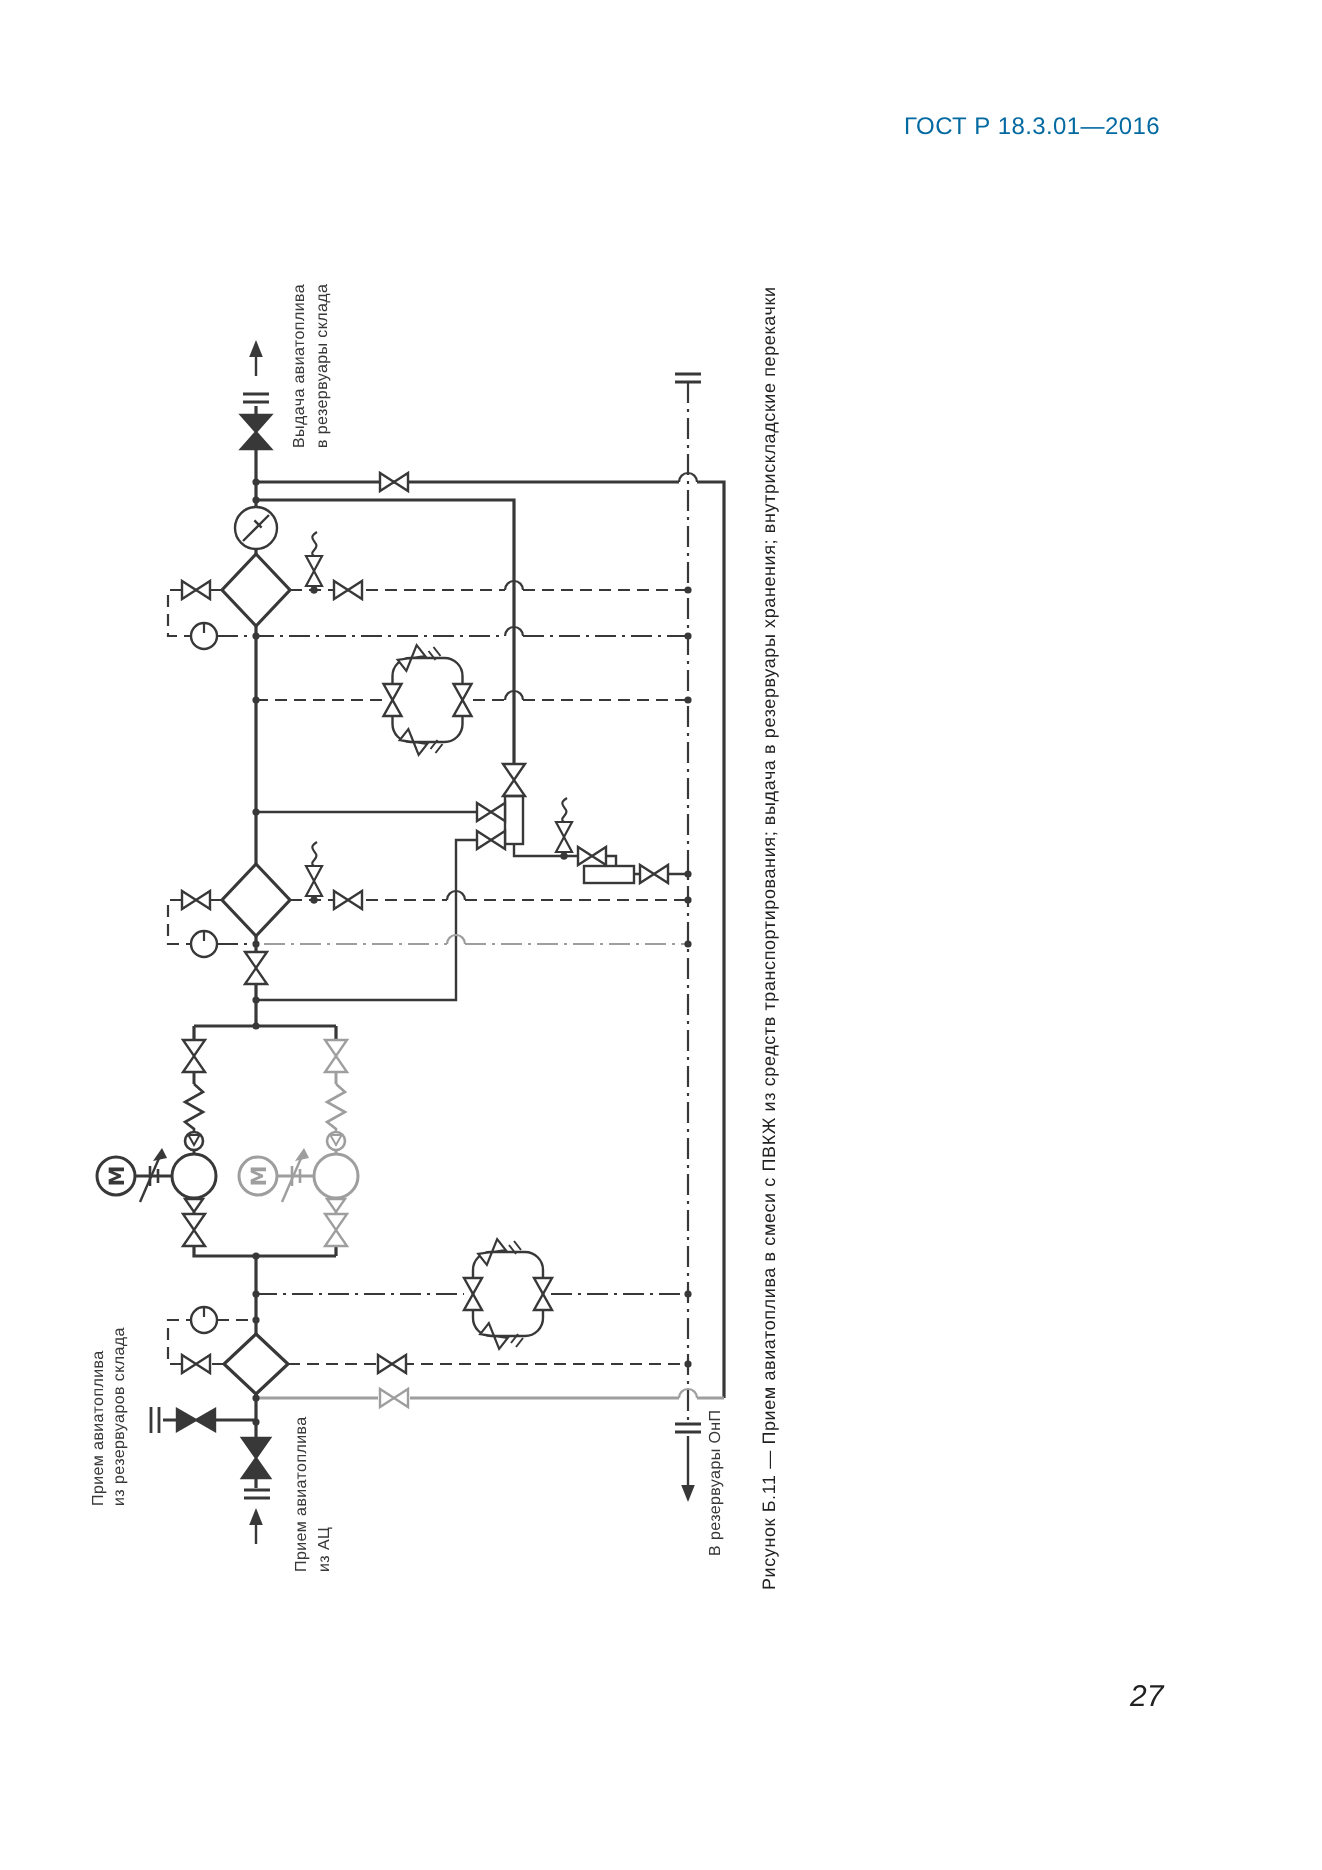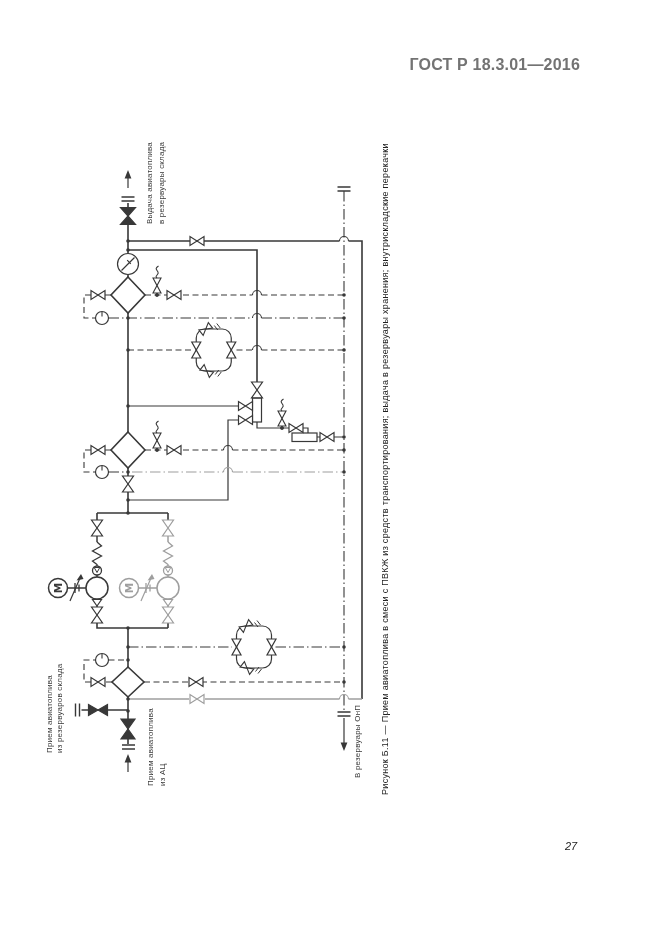--- a/index.html
+++ b/index.html
@@ -1,20 +1,20 @@
 <!DOCTYPE html>
 <html><head>
 <meta charset="utf-8">
 <style>
   html,body{margin:0;padding:0;background:#fff;}
   .page{position:relative;width:661px;height:935px;background:#fff;overflow:hidden;
         font-family:"Liberation Sans",sans-serif;}
   .std-ref{position:absolute;left:380px;top:56px;width:200px;text-align:right;
-           font-size:16px;font-weight:bold;color:#737373;letter-spacing:0.2px;}
-  .pageno{position:absolute;left:565px;top:840px;font-size:11px;font-style:italic;color:#222;}
+           font-size:12px;font-weight:normal;color:#0369a1;letter-spacing:0.2px;}
+  .pageno{position:absolute;left:565px;top:840px;font-size:15px;font-style:italic;color:#222;}
   svg{position:absolute;left:0;top:0;}
   .s  {stroke:#383838;fill:none;stroke-width:1.6;}
   .s2 {stroke:#383838;fill:none;stroke-width:1.2;}
   .dash{stroke:#383838;fill:none;stroke-width:1.1;stroke-dasharray:6 3.5;}
   .dd  {stroke:#383838;fill:none;stroke-width:1.1;stroke-dasharray:10.5 3 1.5 3;}
   .hop {stroke:#383838;fill:none;stroke-width:1.1;}
   .gry {stroke:#9e9e9e !important;}
   .dot {fill:#383838;stroke:none;}
   .lbl {font:8px "Liberation Sans",sans-serif;fill:#383838;letter-spacing:0.2px;}
   .cap {font:9px "Liberation Sans",sans-serif;fill:#222;letter-spacing:0.3px;}

